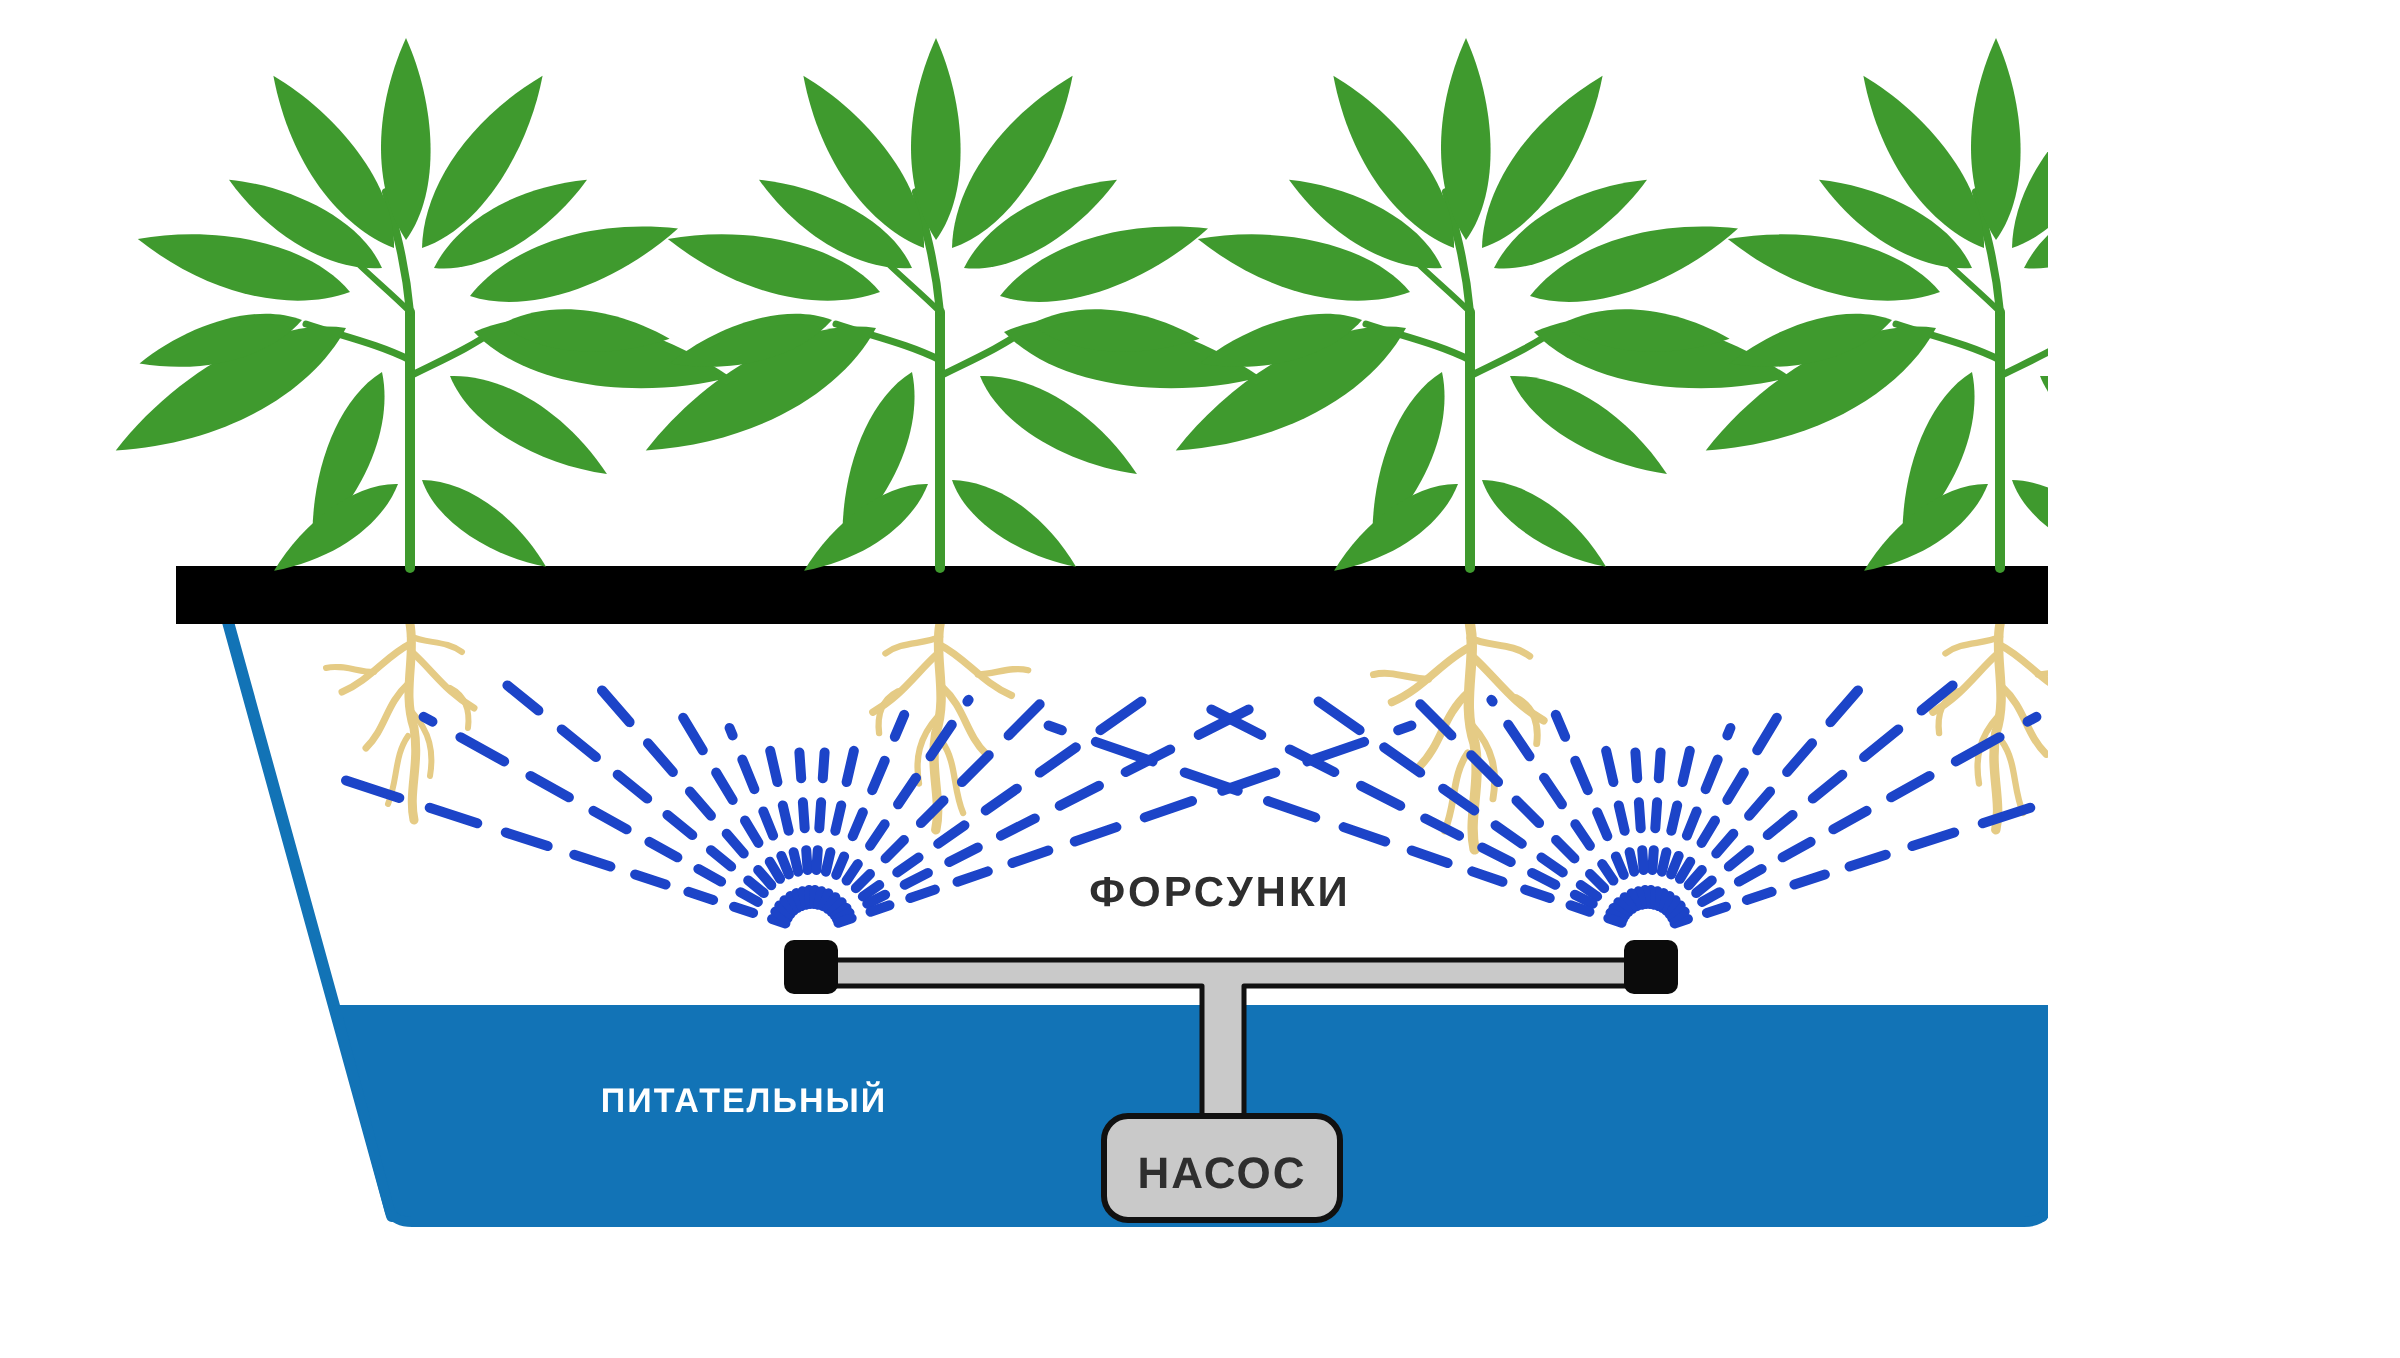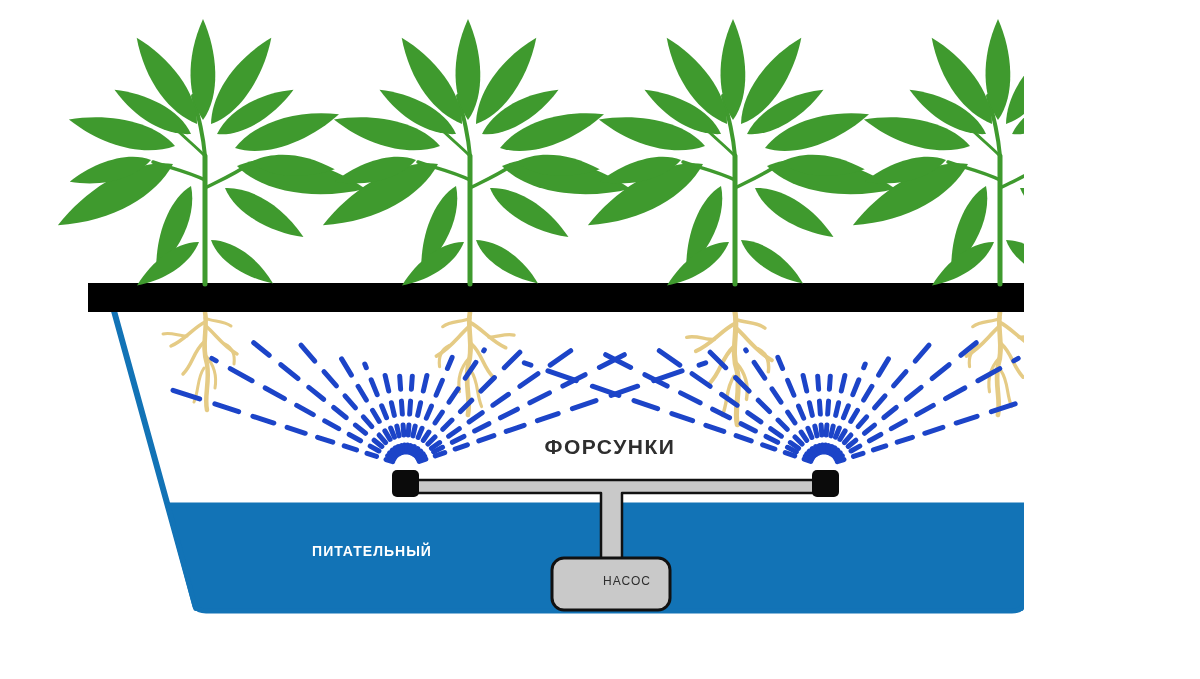--- a/index.html
+++ b/index.html
@@ -26,28 +26,27 @@
   .nozzle{fill:#0b0b0b;}
   .lid{fill:var(--lid-black,#000000);}
   .label{position:absolute;text-align:center;user-select:none;}
   .label-nozzles{
     left:460px;top:435px;width:300px;
     font-size:21px;font-weight:600;letter-spacing:1.5px;
     color:var(--label-dark,#2e2e2e);
   }
   .label-solution{
     left:222px;top:538px;width:300px;
-    font-size:14px;font-weight:700;letter-spacing:1px;line-height:26px;
+    font-size:17px;font-weight:700;letter-spacing:1px;line-height:26px;
     color:var(--label-white,#ffffff);
   }
   .label-pump{
     left:552px;top:574px;width:118px;
-    font-size:12px;font-weight:400;letter-spacing:1px;
+    font-size:22px;font-weight:700;letter-spacing:1px;
     color:var(--label-dark,#1b1b1b);
-    padding-left:16px;
   }
 </style>
 </head>
 <body>
 
 <div class="stage" style="--plant-green: #3f9a2e; --root-tan: #e5cb85; --spray-blue: #1c44c8; --water-blue: #1273b6; --pipe-gray: #c9c9c9; --outline-black: #111111; --lid-black: #000000; --label-dark: #2e2e2e; --label-white: #ffffff;">
 
   <svg width="1200" height="679" viewBox="0 0 1200 679">
 
     <defs>

